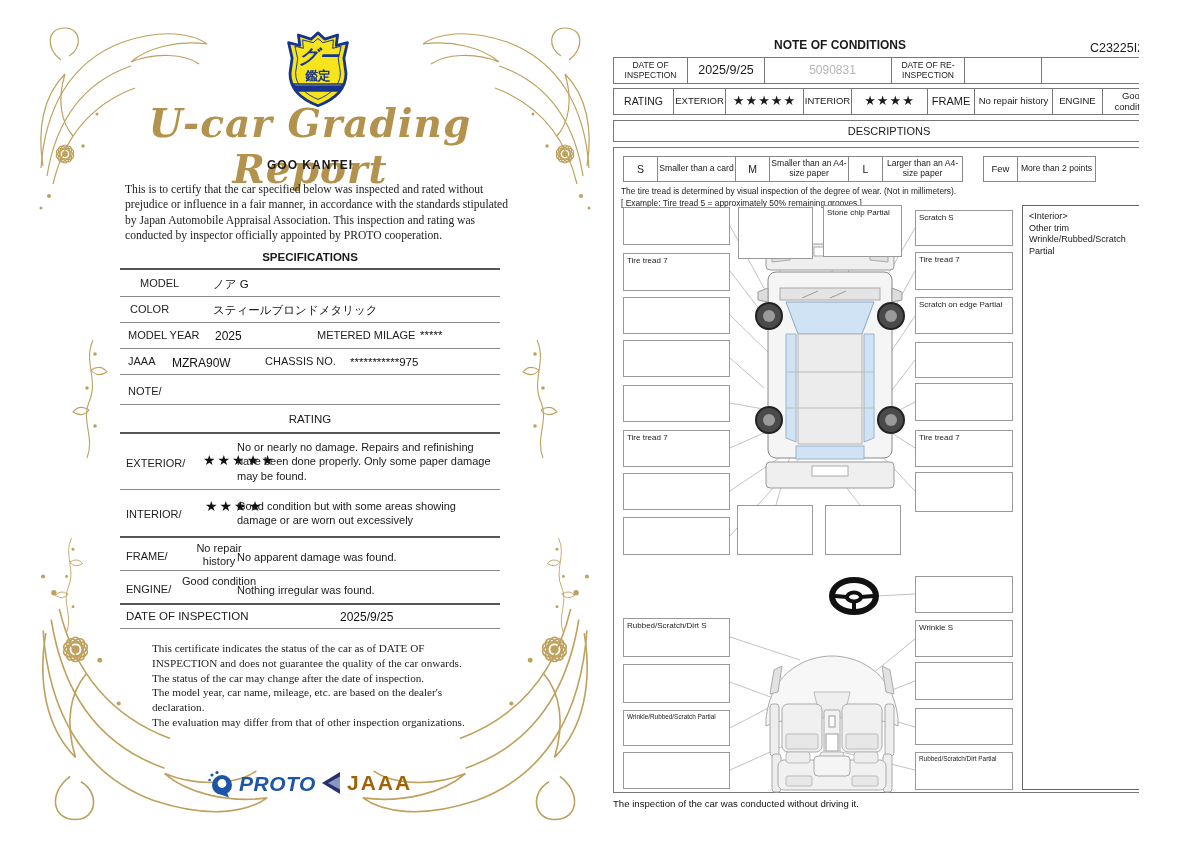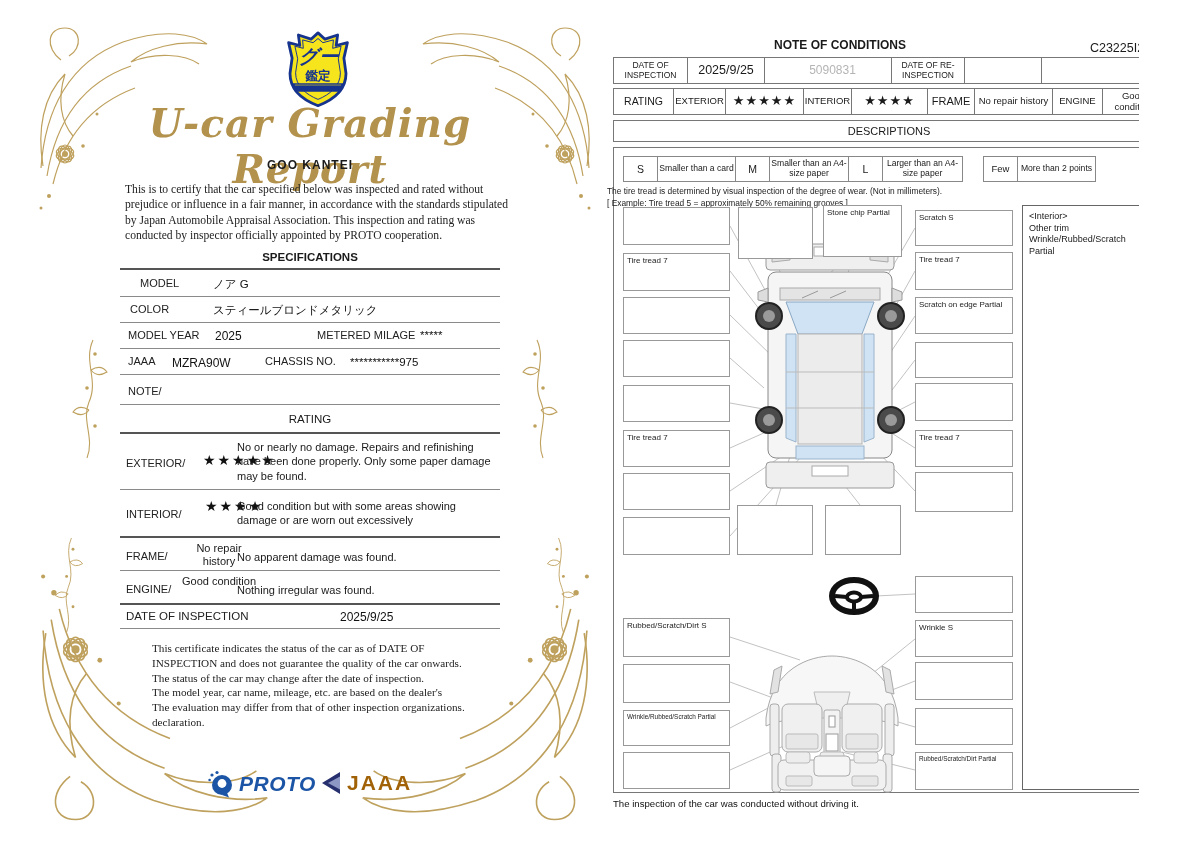--- a/index.html
+++ b/index.html
@@ -141,22 +141,22 @@
     <div class="abs" style="left:237px;top:584px;width:258px;font-size:11px;">Nothing irregular was found.</div>
 
     <div class="spec-label" style="left:126px;top:610px;font-size:11.5px;">DATE OF INSPECTION</div>
     <div class="spec-value" style="left:340px;top:610px;font-size:12px;">2025/9/25</div>
 
     <div class="abs serif" style="left:152px;top:641px;width:370px;font-size:11.2px;line-height:1.32;color:#222;">
       <div>This certificate indicates the status of the car as of DATE OF</div>
       <div>INSPECTION and does not guarantee the quality of the car onwards.</div>
       <div>The status of the car may change after the date of inspection.</div>
       <div>The model year, car name, mileage, etc. are based on the dealer's</div>
+      <div>declaration.</div>
       <div>The evaluation may differ from that of other inspection organizations.</div>
-      <div>declaration.</div>
     </div>
 
     <div class="abs" style="left:208px;top:770px;display:flex;align-items:center;gap:4px;">
       <svg width="27" height="28" viewBox="0 0 27 28">
         <circle cx="4" cy="5" r="1.6" fill="#1c55a5"></circle>
         <circle cx="9" cy="2.5" r="1.6" fill="#1c55a5"></circle>
         <circle cx="1.6" cy="10" r="1.3" fill="#1c55a5"></circle>
         <circle cx="14" cy="15" r="10" fill="#1c55a5"></circle>
         <circle cx="14" cy="13.5" r="4.4" fill="#fff"></circle>
         <path d="M14,25 l7,2.5 -2.5,-6 z" fill="#1c55a5"></path>
@@ -199,21 +199,21 @@
 
     <div class="legend-cell letter" style="left:23px;top:156px;width:35px;height:26px;">S</div>
     <div class="legend-cell" style="left:57px;top:156px;width:79px;height:26px;">Smaller than a card</div>
     <div class="legend-cell letter" style="left:135px;top:156px;width:35px;height:26px;">M</div>
     <div class="legend-cell" style="left:169px;top:156px;width:80px;height:26px;">Smaller than an A4-size paper</div>
     <div class="legend-cell letter" style="left:248px;top:156px;width:35px;height:26px;">L</div>
     <div class="legend-cell" style="left:282px;top:156px;width:81px;height:26px;">Larger than an A4-size paper</div>
     <div class="legend-cell" style="left:383px;top:156px;width:35px;height:26px;font-size:9.5px;">Few</div>
     <div class="legend-cell" style="left:417px;top:156px;width:79px;height:26px;">More than 2 points</div>
 
-    <div class="abs note8" style="left:7px;top:186px;width:430px;">
+    <div class="abs note8" style="left:21px;top:186px;width:430px;">
       <div>The tire tread is determined by visual inspection of the degree of wear. (Not in millimeters).</div>
       <div>[ Example: Tire tread 5 = approximately 50% remaining grooves ]</div>
     </div>
 
     <svg class="abs" style="left:12px;top:196px;" width="556" height="604" viewBox="0 0 556 604">
       <g stroke="#b3b3b3" stroke-width="0.8" fill="none">
         <line x1="118" y1="30" x2="176" y2="136"></line>
         <line x1="118" y1="75" x2="154" y2="122"></line>
         <line x1="118" y1="119" x2="166" y2="166"></line>
         <line x1="118" y1="162" x2="152" y2="192"></line>

